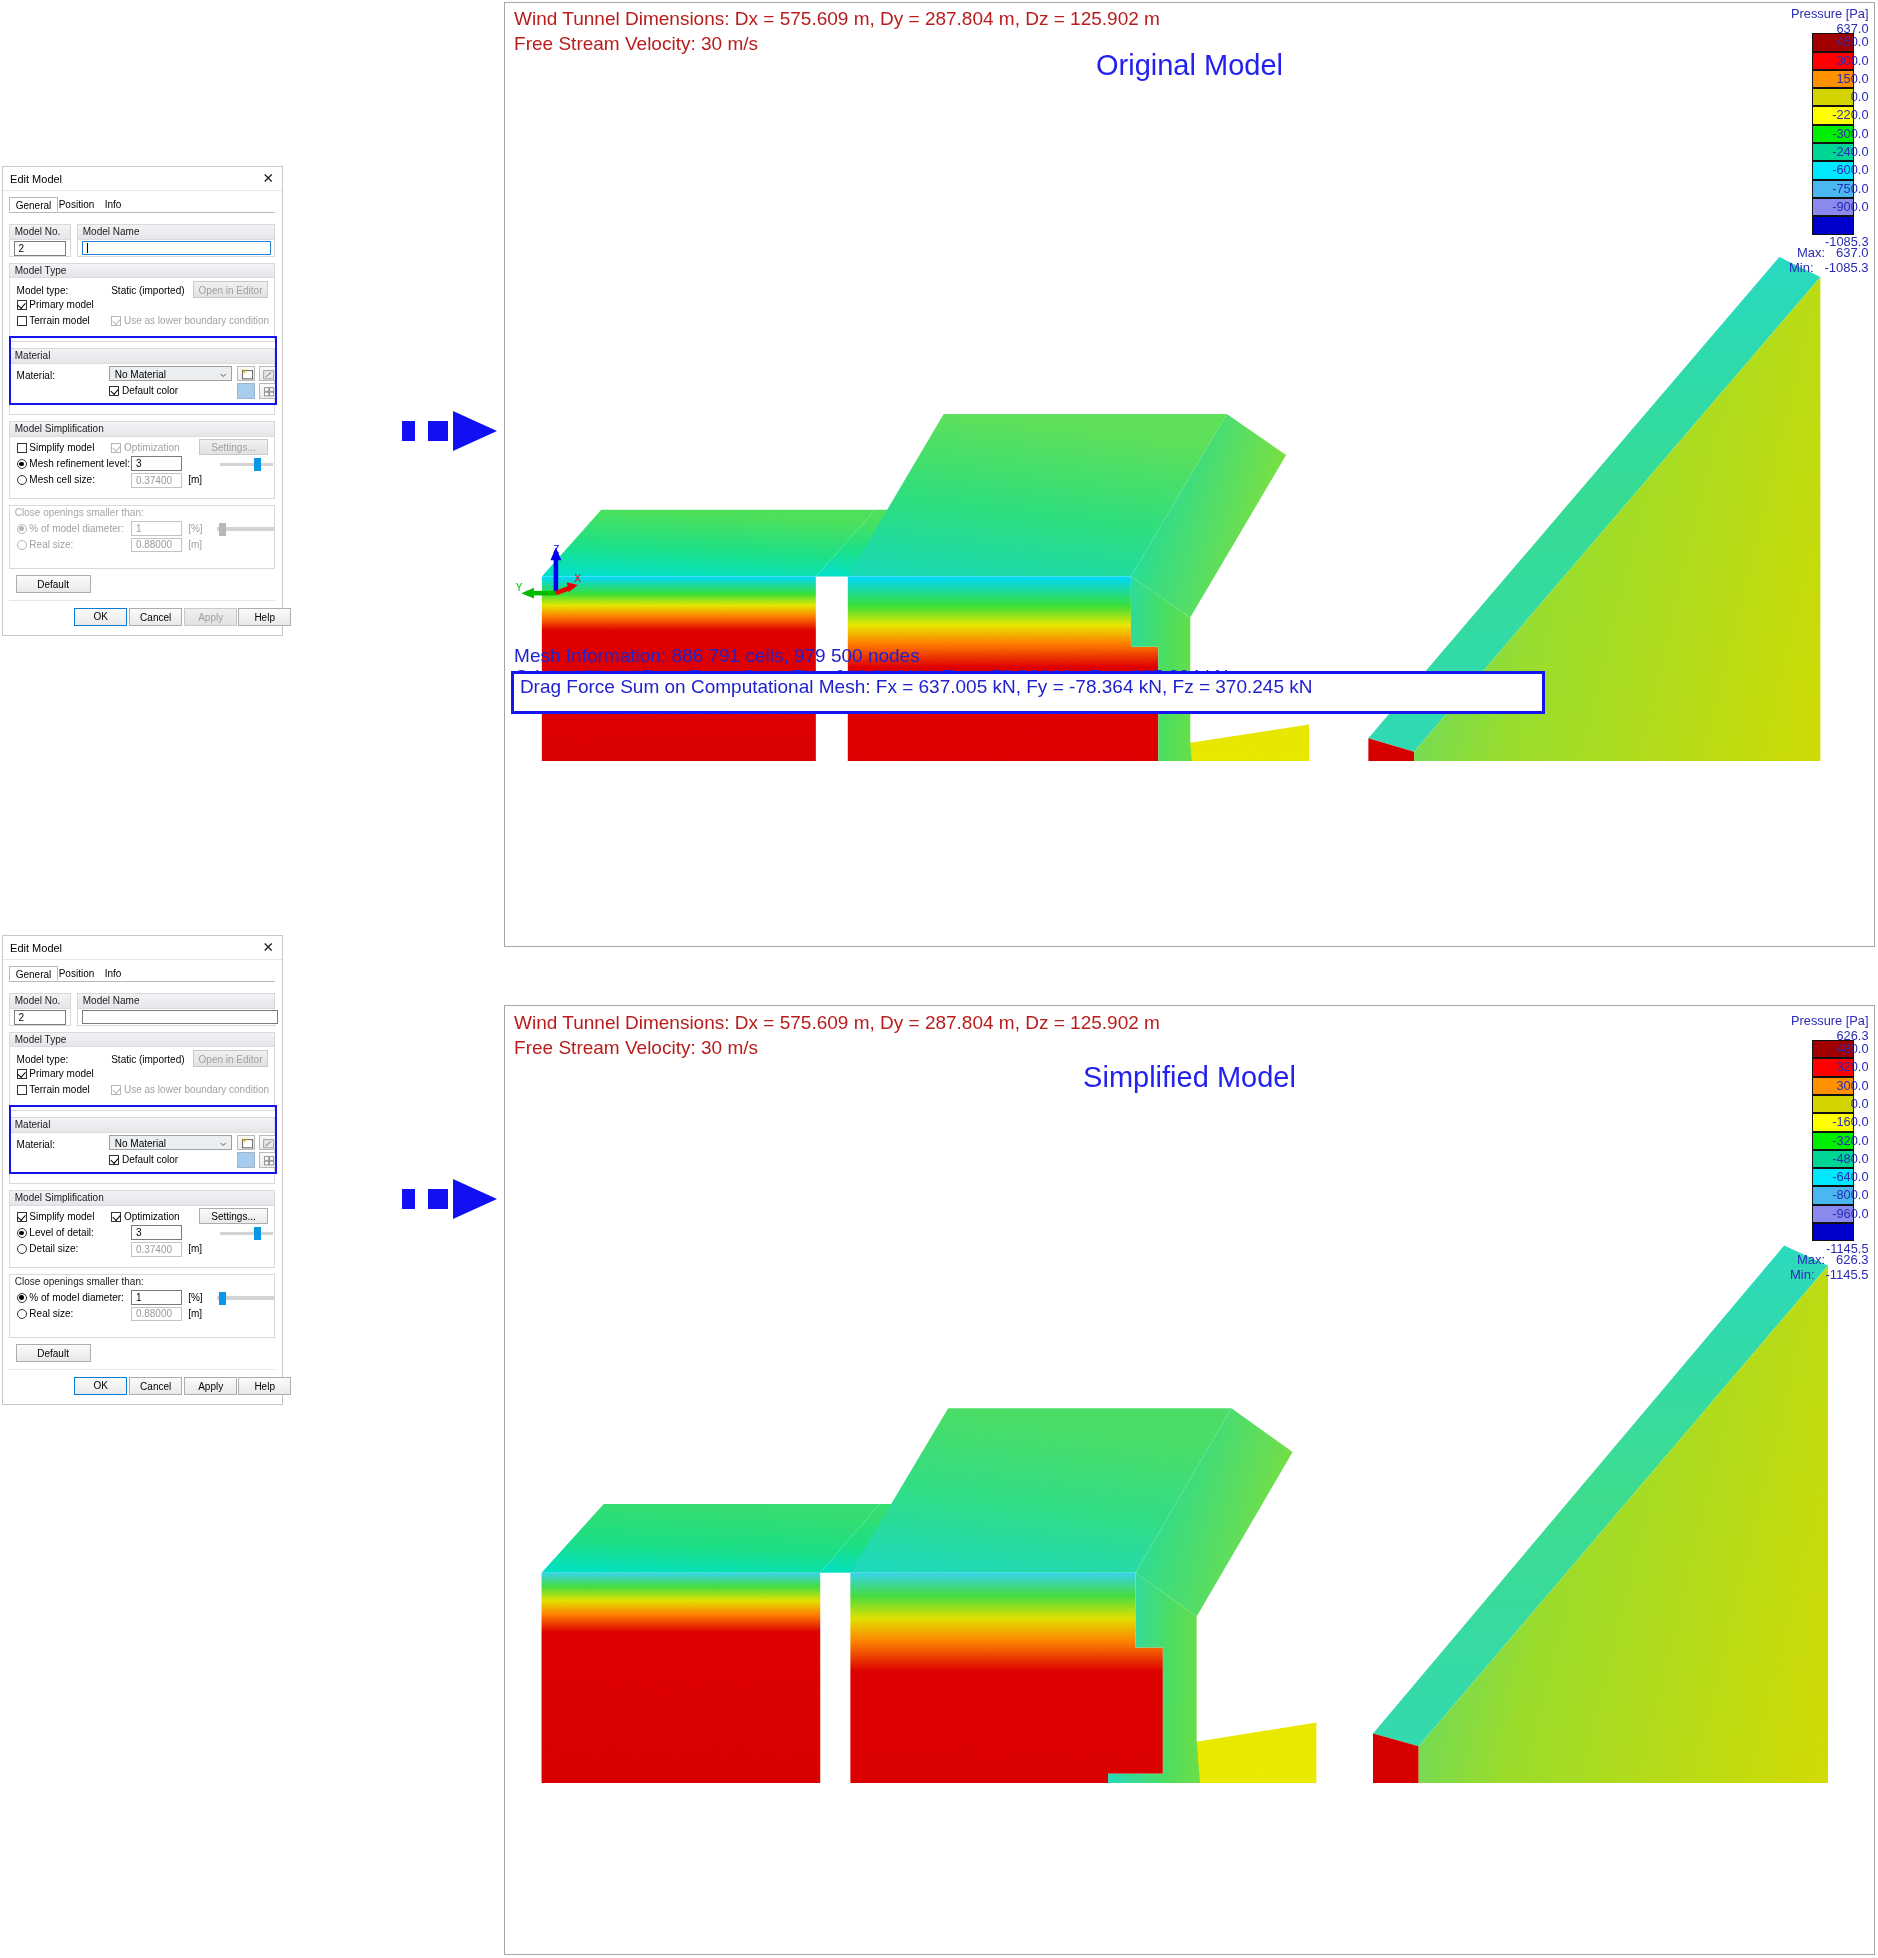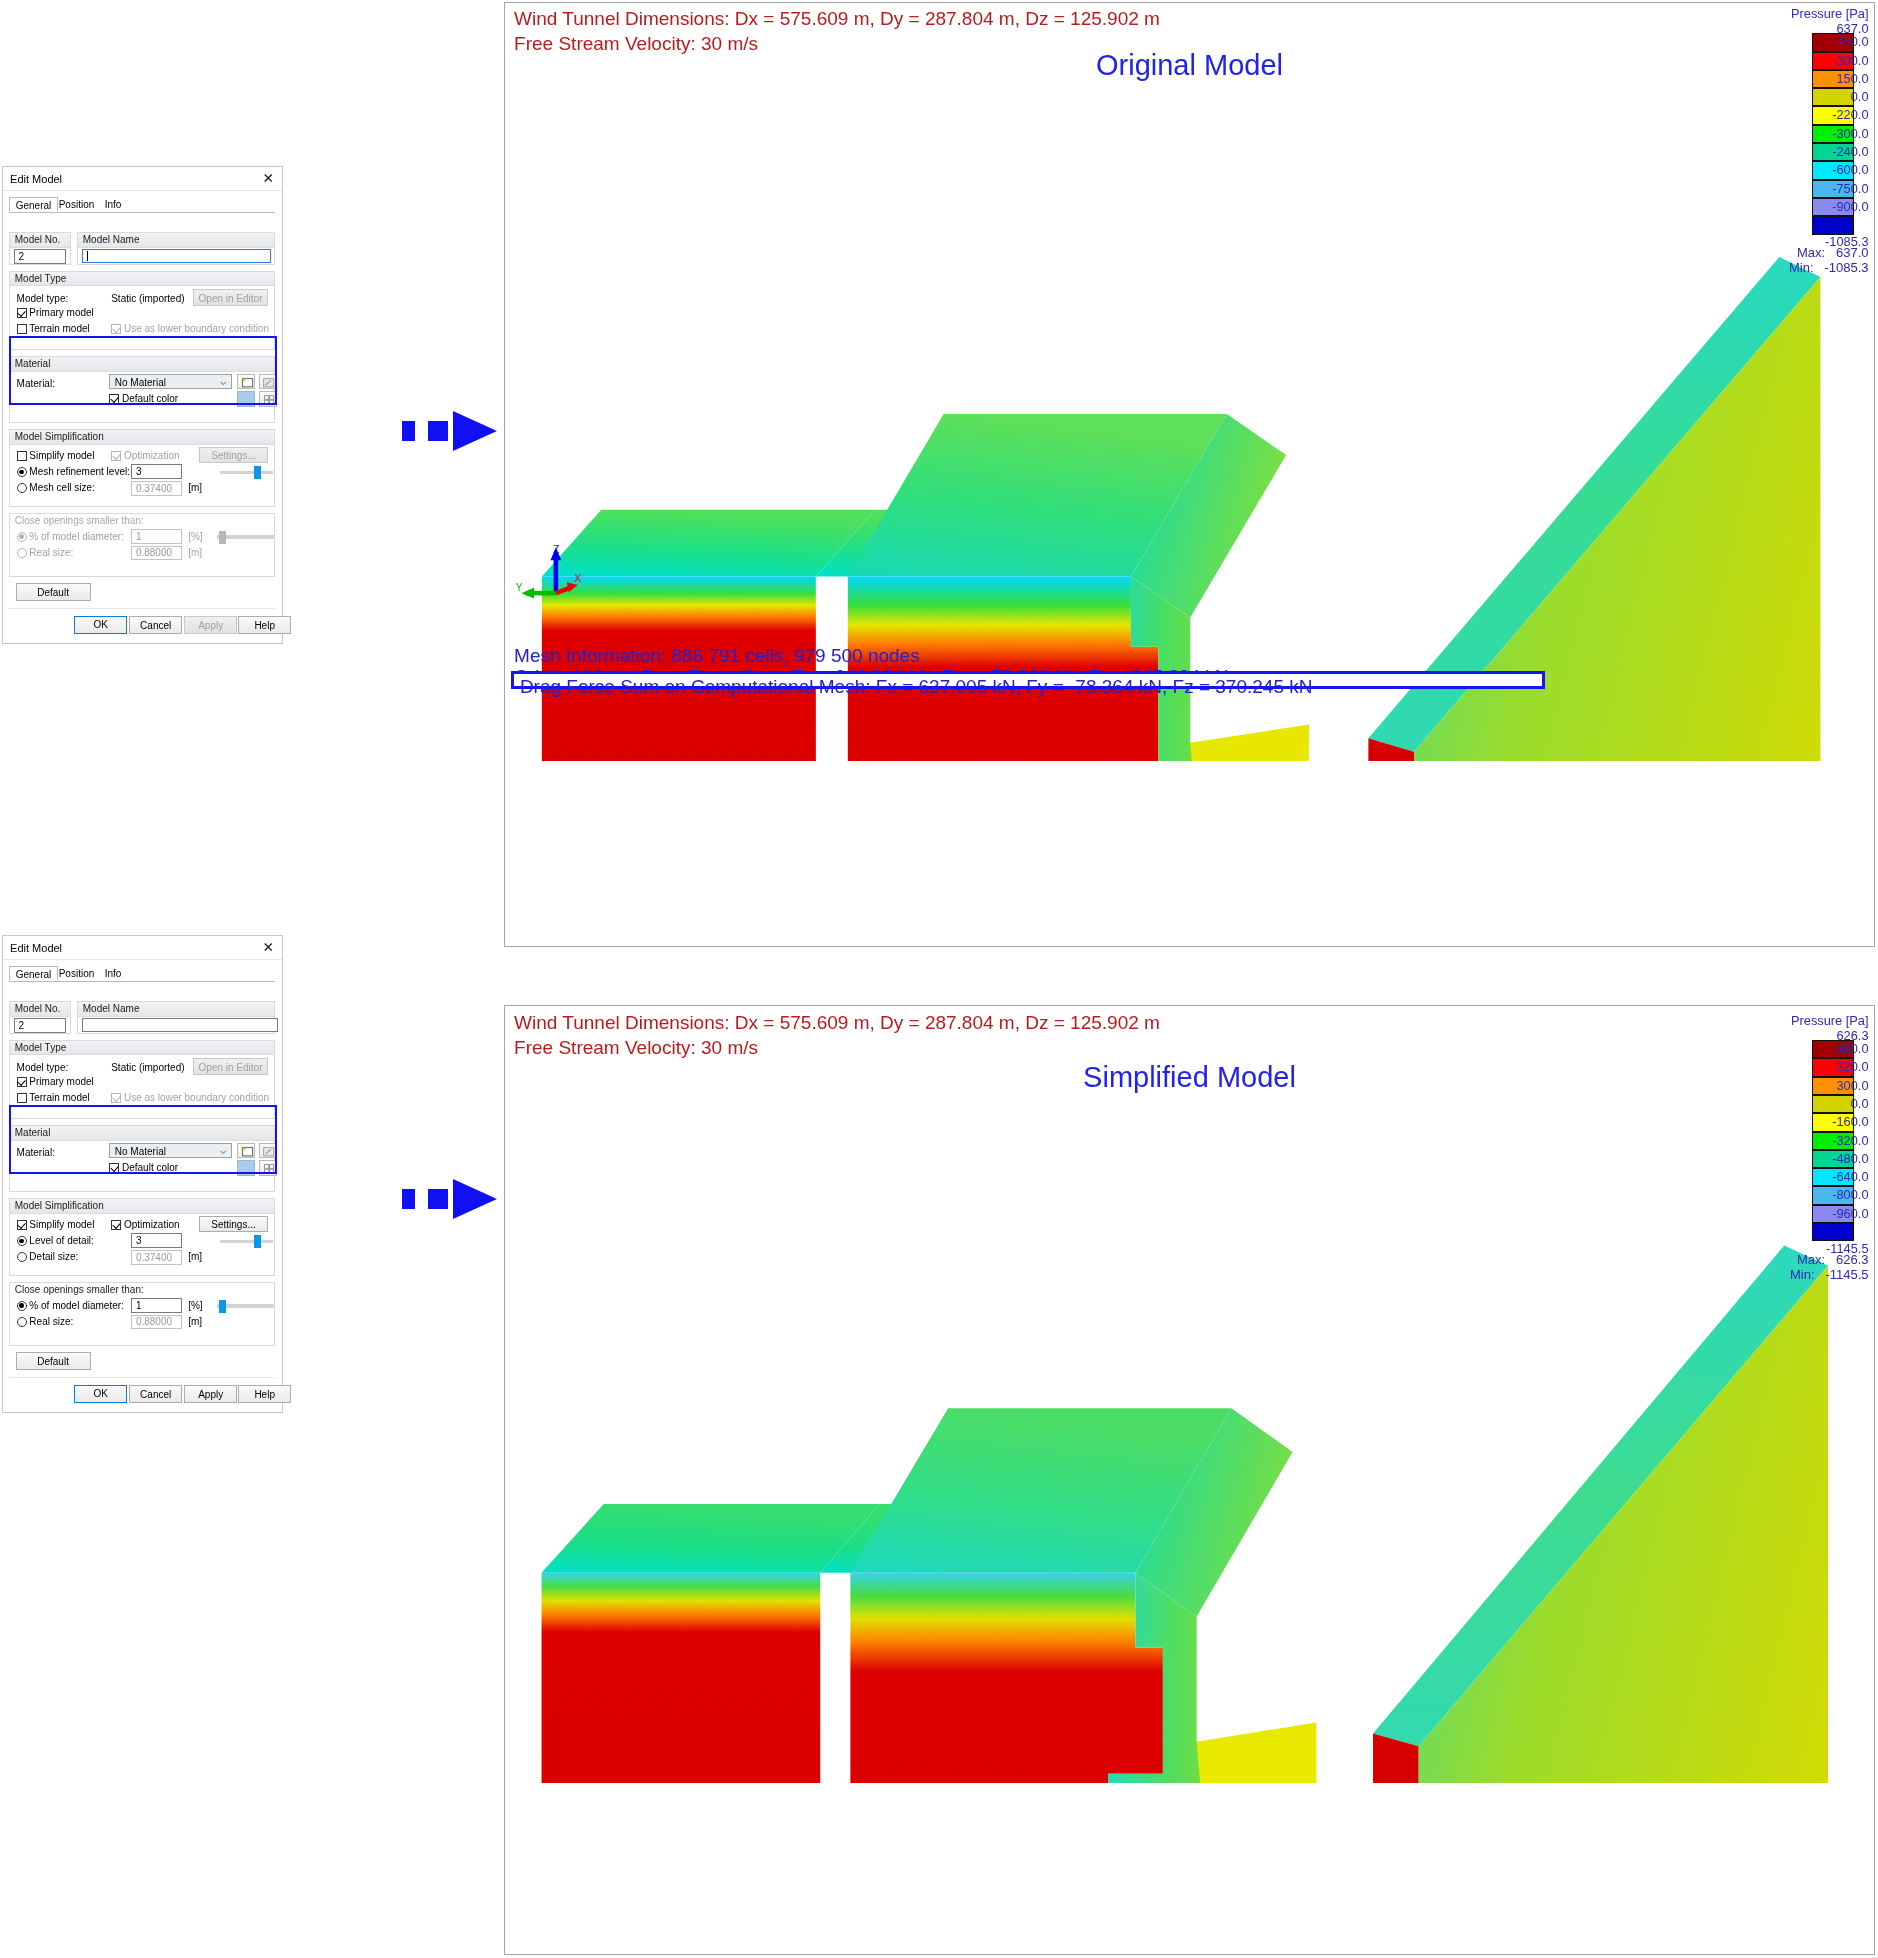--- a/index.html
+++ b/index.html
@@ -31,21 +31,21 @@
 
   
   .dlg{position:absolute;width:281px;background:#ffffff;border:0.9px solid #c8c8c8;
        box-shadow:0 0 0 0 rgba(0,0,0,0);font-size:10px;color:#000;box-sizing:border-box;}
   .dlg-tb{height:23px;position:relative;background:#ffffff;border-bottom:0.9px solid #e6e6e6;}
   .dlg-tb .t{position:absolute;left:7.3px;top:5.5px;font-size:11px;color:#000;}
   .dlg-x{position:absolute;right:3.7px;top:2.7px;width:20px;height:17.4px;text-align:center;
          font-size:13.7px;line-height:17.4px;color:#222;cursor:default;}
   .dlg-body{position:relative;padding:5.5px 6.4px 7.3px 6.4px;}
 
-  .tabs{position:relative;height:15.5px;border-bottom:0.9px solid #b9b9b9;margin-bottom:19px;padding-left:21px;}
+  .tabs{position:relative;height:15.5px;border-bottom:0.9px solid #b9b9b9;margin-bottom:11px;padding-left:21px;}
   .tab{position:absolute;top:0;height:15.5px;padding:0 5.5px;font-size:10px;line-height:15.5px;
        box-sizing:border-box;color:#000;}
   .tab.sel{background:#fff;border:0.9px solid #b9b9b9;border-bottom:0.9px solid #fff;}
 
   .grp{position:relative;border:0.9px solid #d9d9d9;margin-bottom:6.4px;background:#fff;box-sizing:border-box;}
   .grp-h{height:13.7px;background:linear-gradient(#f2f3f5,#e4e6ea);border-bottom:0.9px solid #dcdcdc;
          font-size:10px;line-height:13.7px;padding-left:4.6px;color:#1a1a1a;}
   .grp-b{position:relative;padding:5.5px 6.4px 6.4px 6.4px;}
 
   .lbl{font-size:10px;color:#000;}
@@ -218,21 +218,21 @@
       <div style="position:absolute;right:1.8px;top:211px;font-size:12.8px;">-1085.3</div>
     </div>
     <div class="lg-mm" style="margin-top:11px;">
       <div><span>Max:</span>&nbsp;&nbsp;&nbsp;<span>637.0</span></div>
       <div><span>Min:</span>&nbsp;&nbsp;&nbsp;<span>-1085.3</span></div>
     </div>
   </div>
 
   <div class="vp-foot" style="top:640px;">Mesh Information: 886 791 cells, 979 500 nodes</div>
   <div class="vp-foot" style="top:661px;">Original Model Drag Force Sum: Fx = 642.004 kN, Fy = -79.866 kN, Fz = 365.834 kN</div>
-  <div class="hl-box" style="left:6.4px;top:668px;width:1034px;height:18px;">
+  <div class="hl-box" style="left:6.4px;top:668px;width:1034px;height:43px;">
     <span>Drag Force Sum on Computational Mesh: Fx = 637.005 kN, Fy = -78.364 kN, Fz = 370.245 kN</span>
   </div>
 </div>
 
 <div class="viewport" style="left:504px;top:1005px;width:1371px;height:950px;">
 
   <div class="vp-head">
     <div>Wind Tunnel Dimensions: Dx = 575.609 m, Dy = 287.804 m, Dz = 125.902 m</div>
     <div>Free Stream Velocity: 30 m/s</div>
   </div>

